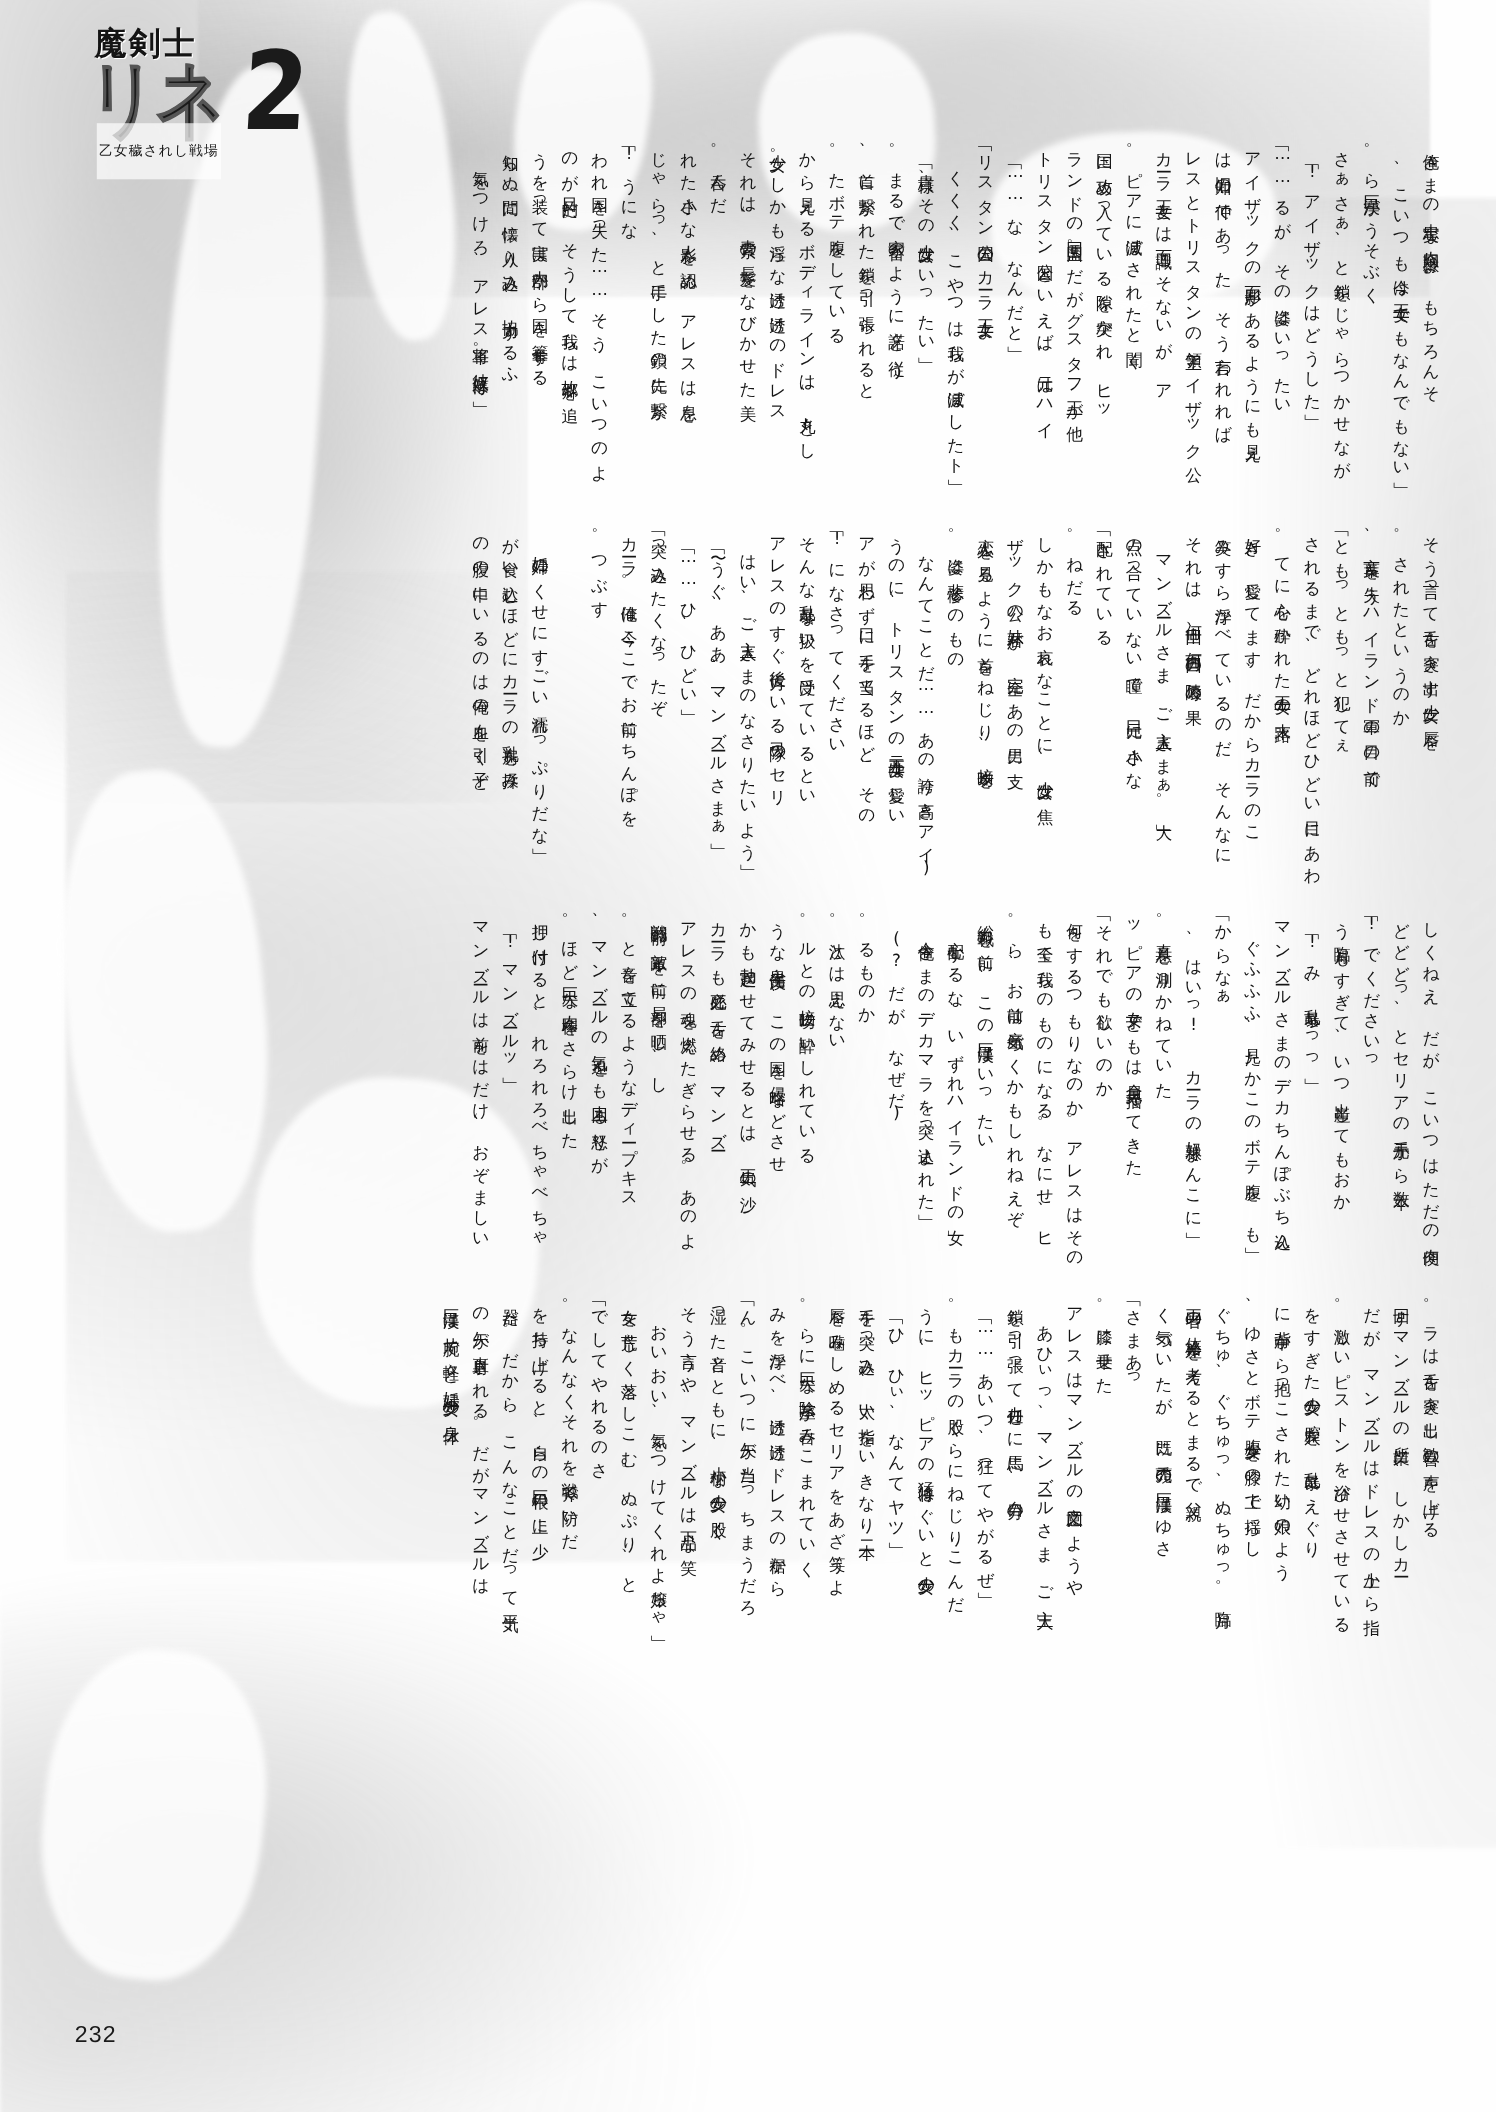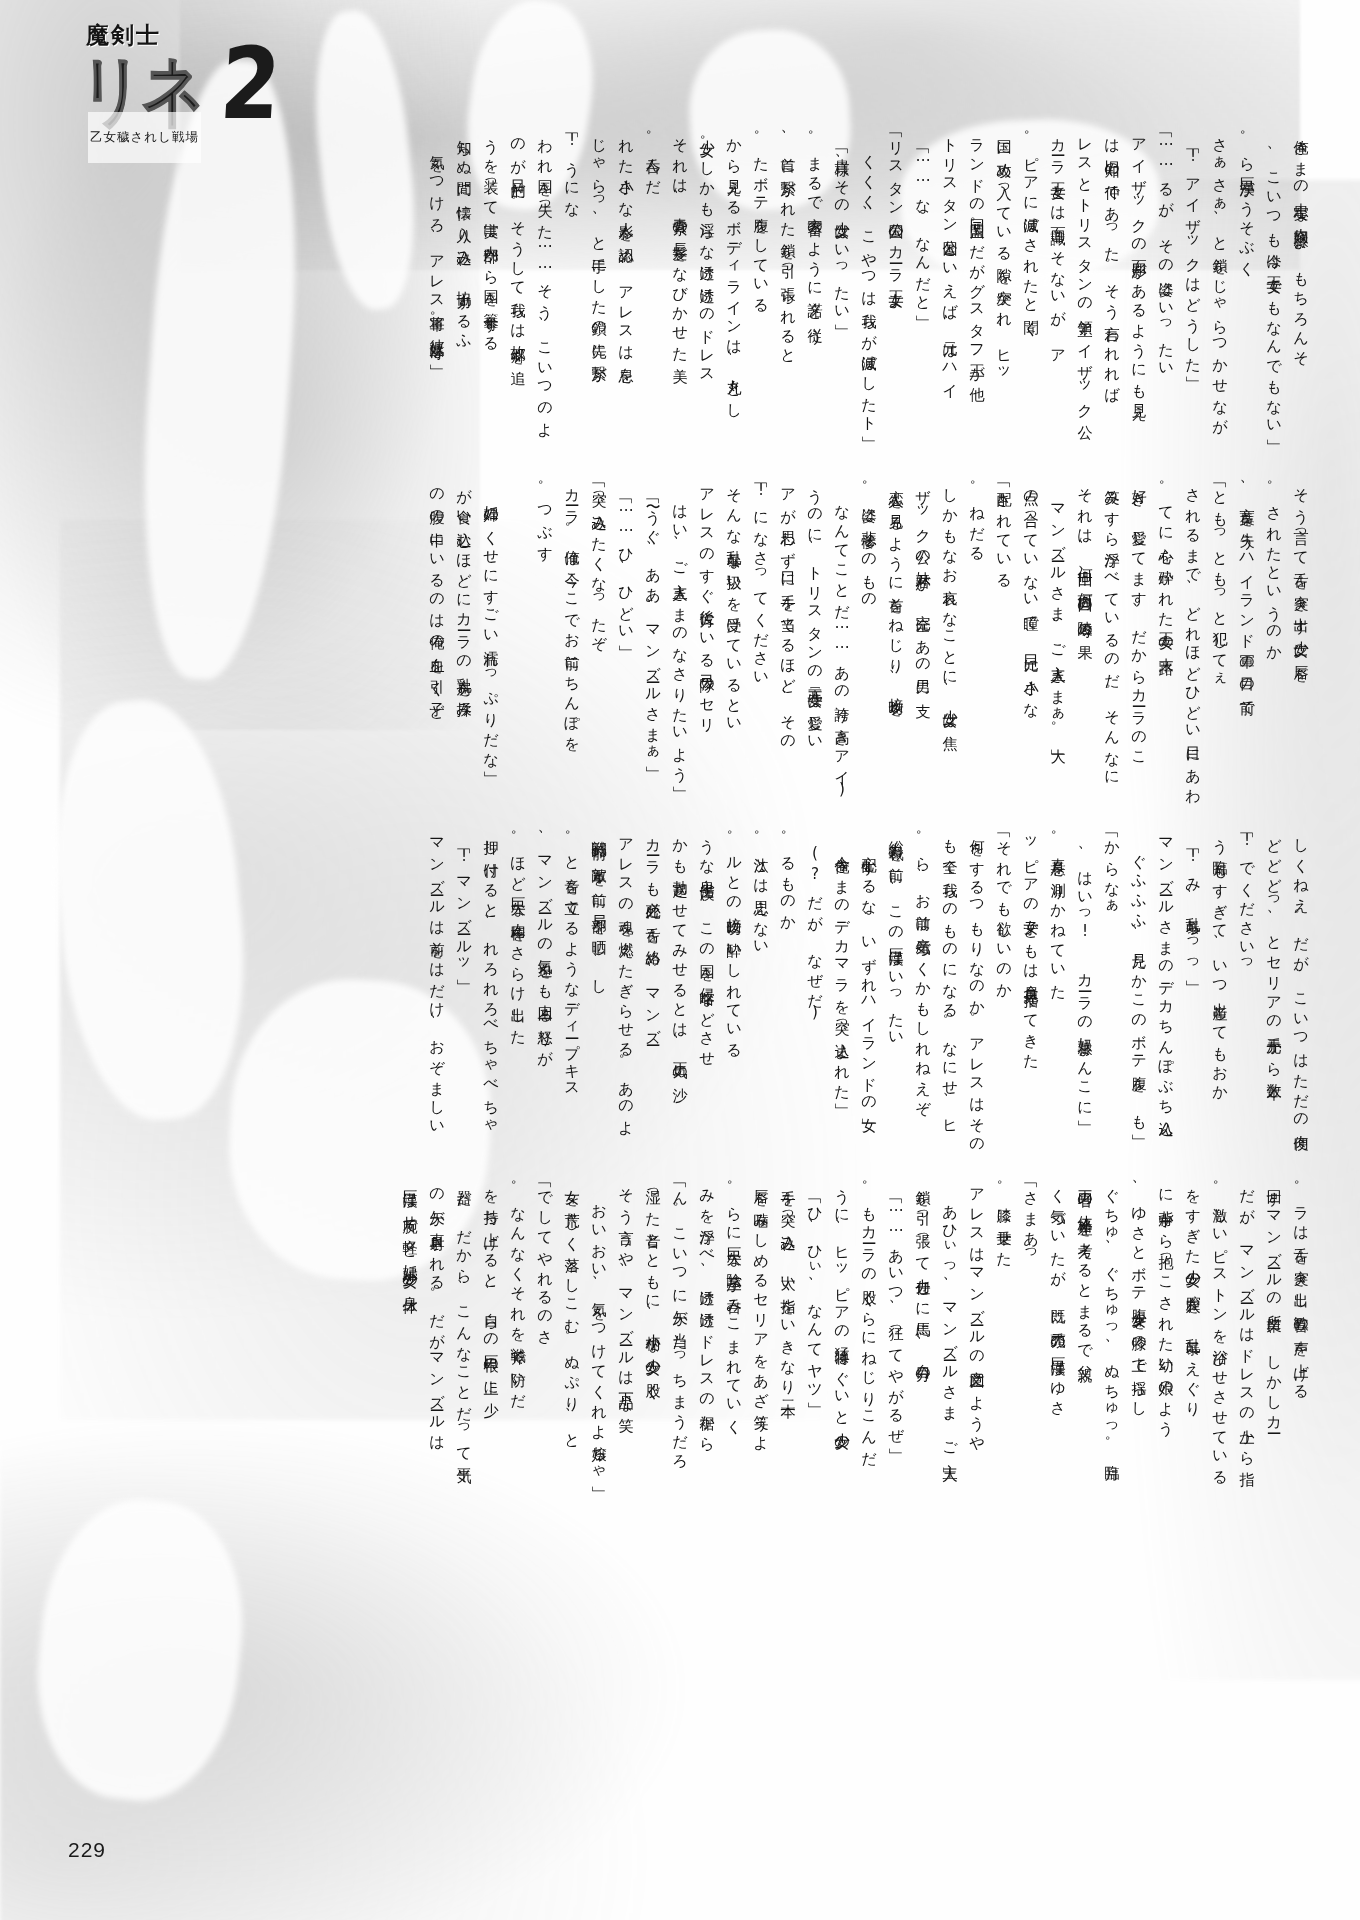--- a/index.html
+++ b/index.html
@@ -89,21 +89,21 @@
     left: 74px;
     top: 18px;
     width: 220px;
     height: 110px;
     color: #111;
   }
   #logo .logo-kanji {
     position: absolute;
     left: 12px;
     top: 2px;
-    font-size: 23px;
+    font-size: 29px;
     font-weight: bold;
     letter-spacing: 2px;
     font-family: "DejaVu Sans", sans-serif;
     color: #141414;
     text-shadow: 1px 1px 0 #fff;
   }
   #logo .logo-main {
     position: absolute;
     left: 6px;
     top: 20px;
@@ -350,15 +350,15 @@
         <div class="vcol">ゆさとボテ腹少女を膝の上で揺らし、</div>
         <div class="vcol">に背中から抱っこされた幼い娘のよう</div>
         <div class="vcol">をすぎた少女の膣穴を、乱暴にえぐり</div>
         <div class="vcol">激しいピストンを浴びせさせている。</div>
         <div class="vcol">だが、マンズールはドレスの上から指</div>
         <div class="vcol">回すマンズールの所業に、しかしカー</div>
         <div class="vcol">ラは舌を突き出し歓喜の声を上げる。</div>
       </div>
   </div>
 
-  <div id="pagenum">229</div>
+  <div id="pagenum">232</div>
 
 </div>
 
 </body></html>

